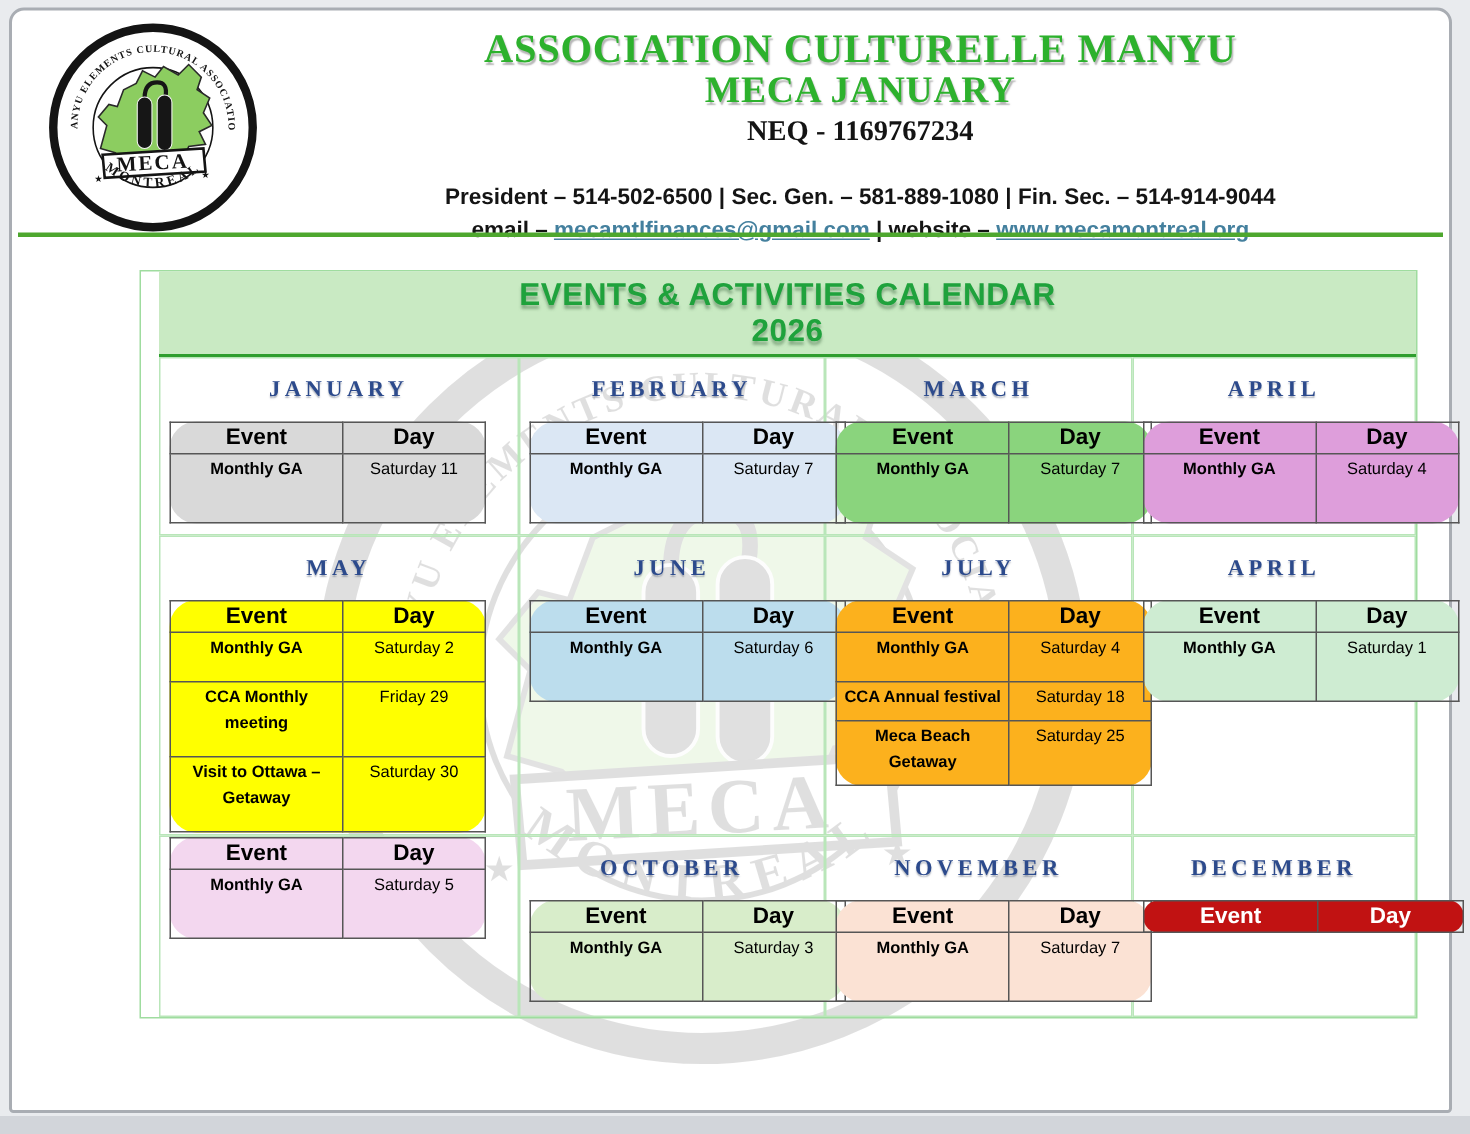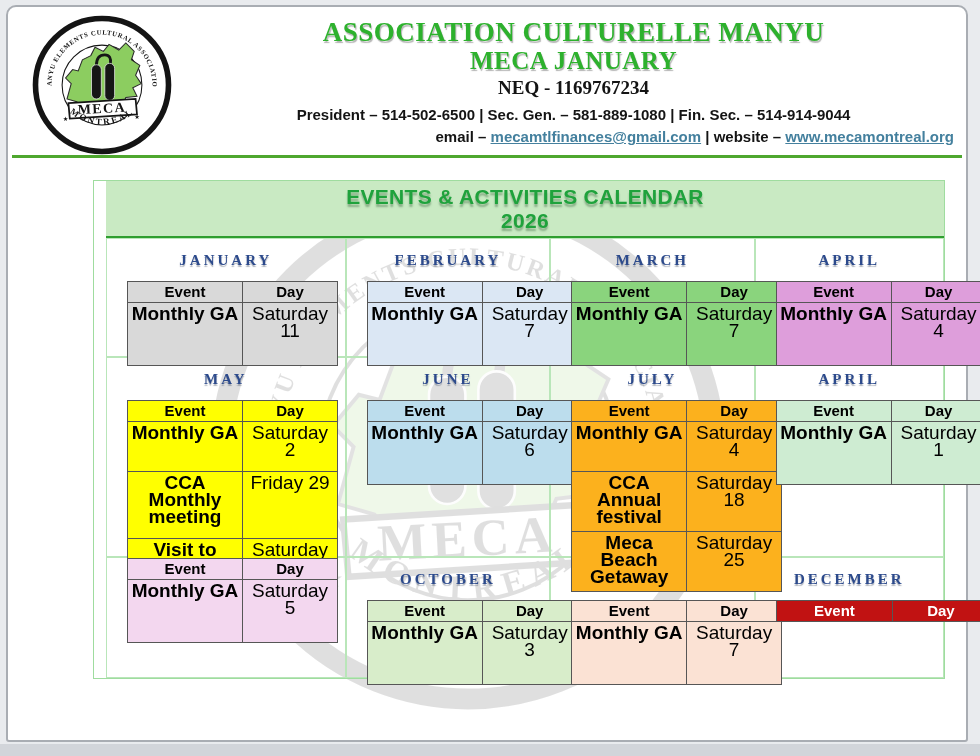--- a/index.html
+++ b/index.html
@@ -15,22 +15,22 @@
     box-sizing:border-box;
   }
   
   .logo-wrap{position:absolute;left:24px;top:8px;width:140px;height:140px;}
   .header-text{position:absolute;left:185px;right:12px;top:10px;text-align:center;}
   .org-line1{font-family:"Liberation Serif",serif;font-weight:700;font-size:27px;line-height:30px;
     color:#2db12d;text-shadow:1px 2px 1px rgba(120,120,120,.55);letter-spacing:.5px;}
   .org-line2{font-family:"Liberation Serif",serif;font-weight:700;font-size:25px;line-height:28px;
     color:#2db12d;text-shadow:1px 2px 1px rgba(120,120,120,.55);letter-spacing:.5px;}
   .neq{font-family:"Liberation Serif",serif;font-weight:700;font-size:19px;line-height:25px;color:#141414;}
-  .contact{font-weight:700;font-size:15px;line-height:23px;color:#141414;margin-top:3px;}
-  .emailline{font-weight:700;font-size:15px;line-height:22px;color:#141414;text-align:right;}
+  .contact{font-weight:700;font-size:15px;line-height:23px;color:#141414;margin-top:20px;}
+  .emailline{font-weight:700;font-size:15px;line-height:22px;color:#141414;}
   .link{color:#44809e;text-decoration:underline;cursor:pointer;}
   .rule{position:absolute;left:4px;right:4px;top:148px;height:3px;background:#4ea72e;}
   
   .watermark{position:absolute;left:200px;top:185px;width:520px;height:520px;opacity:.13;z-index:0;}
   
   .calendar{position:absolute;left:85px;top:173px;width:852px;z-index:1;
     border:1px solid #9fdc9f;box-sizing:border-box;background:transparent;padding-left:12px;}
   .band{
     background:#c9eac3;border-bottom:2.5px solid #2f9e2f;
     text-align:center;padding:4px 0 3px 0;
@@ -39,27 +39,27 @@
     font-weight:800;font-size:21px;line-height:24px;letter-spacing:.3px;color:#1fa23c;
     text-shadow:0 3px 2px rgba(110,150,110,.7);
   }
   .mgrid{display:grid;grid-template-columns:28.6% 24.4% 24.4% 22.6%;grid-template-rows:119px 200px 121px;}
   .mcell{border:1px solid #b9e6b9;box-sizing:border-box;overflow:visible;}
   .month-name{
     height:42px;display:flex;align-items:center;justify-content:center;
     font-family:"Liberation Serif",serif;font-weight:700;font-size:15px;letter-spacing:3px;
     color:#2c4a8c;text-shadow:0 1.5px 1px rgba(100,110,130,.5);
   }
-  table.mini{border-collapse:collapse;table-layout:fixed;width:210px;margin-left:20px;position:relative;z-index:2;}
+  table.mini{border-collapse:collapse;table-layout:fixed;width:210px;margin-left:6px;position:relative;z-index:2;border-radius:18px;}
   table.mini.wide{width:214px;}
   .mini col.c-ev{width:115px;}
   .mini col.c-dy{width:95px;}
   .mini th,.mini td{border:1.5px solid #565656;text-align:center;vertical-align:top;}
   .mini th{font-size:15px;font-weight:700;padding:1px 2px 2px 2px;}
-  .mini td{font-size:19px;line-height:17px;padding:2px 3px 6px 3px;}
+  .mini td{font-size:11px;line-height:17px;padding:2px 3px 6px 3px;}
   .mini td.ev{font-weight:700;}
   .mini td.dy{font-weight:400;}
   .mini tr.r-deep td{padding-bottom:26px;}
   .mini tr.r-mid td{padding-bottom:13px;}
   .mini tr.r-low td{padding-bottom:6px;}
 </style>
 </head>
 <body>
 
 <svg width="0" height="0" style="position:absolute" aria-hidden="true">

